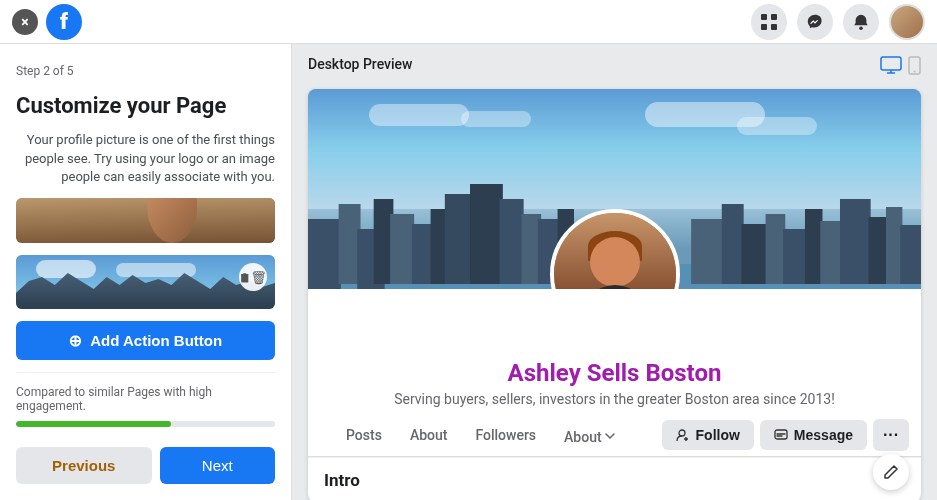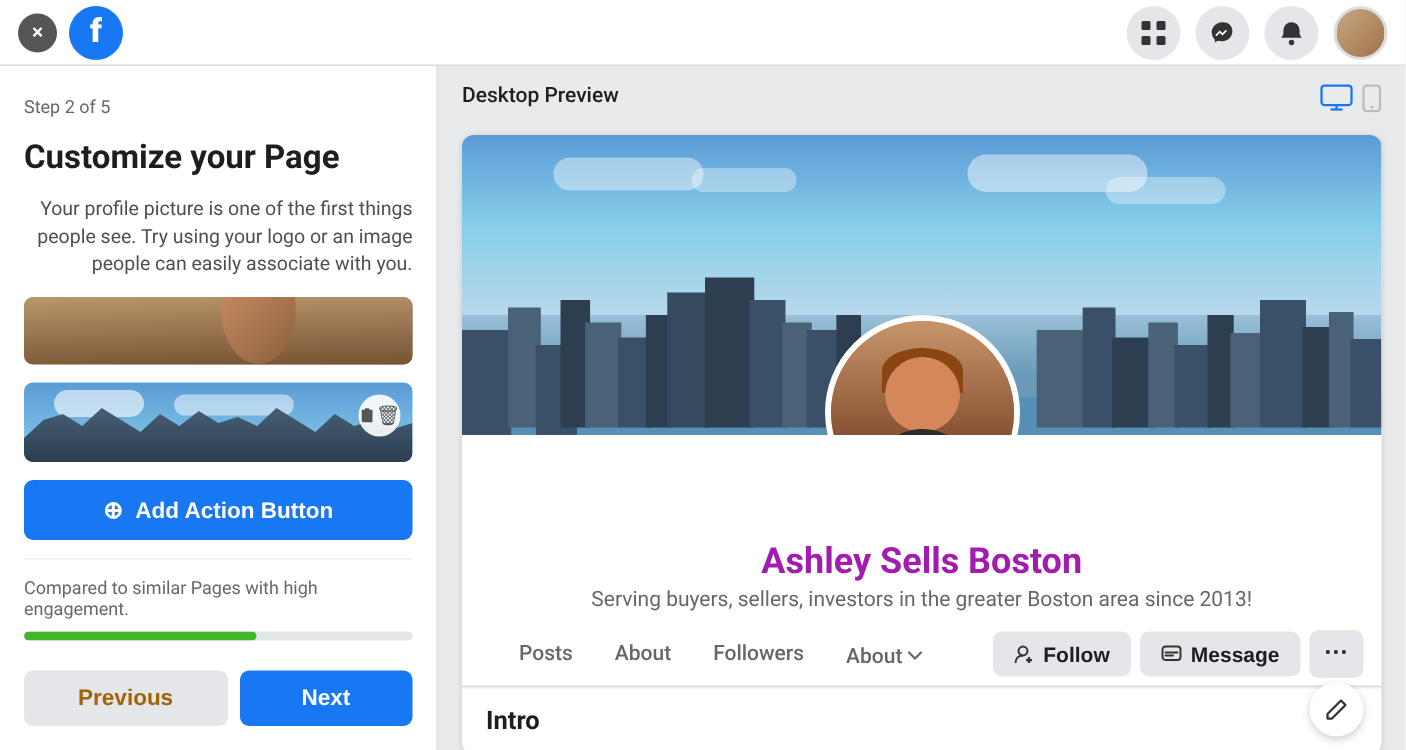--- a/index.html
+++ b/index.html
@@ -234,21 +234,21 @@
       font-weight: 600;
       cursor: pointer;
     }
     .next-btn {
       flex: 1;
       background: #1877f2;
       color: #fff;
       border: none;
       border-radius: 6px;
       font-size: 15px;
-      font-weight: 700;
+      font-weight: 400;
       cursor: pointer;
     }
 
     
     .preview-area {
       flex: 1;
       background: #e9eaeb;
       padding: 12px 16px;
       overflow-y: auto;
     }

